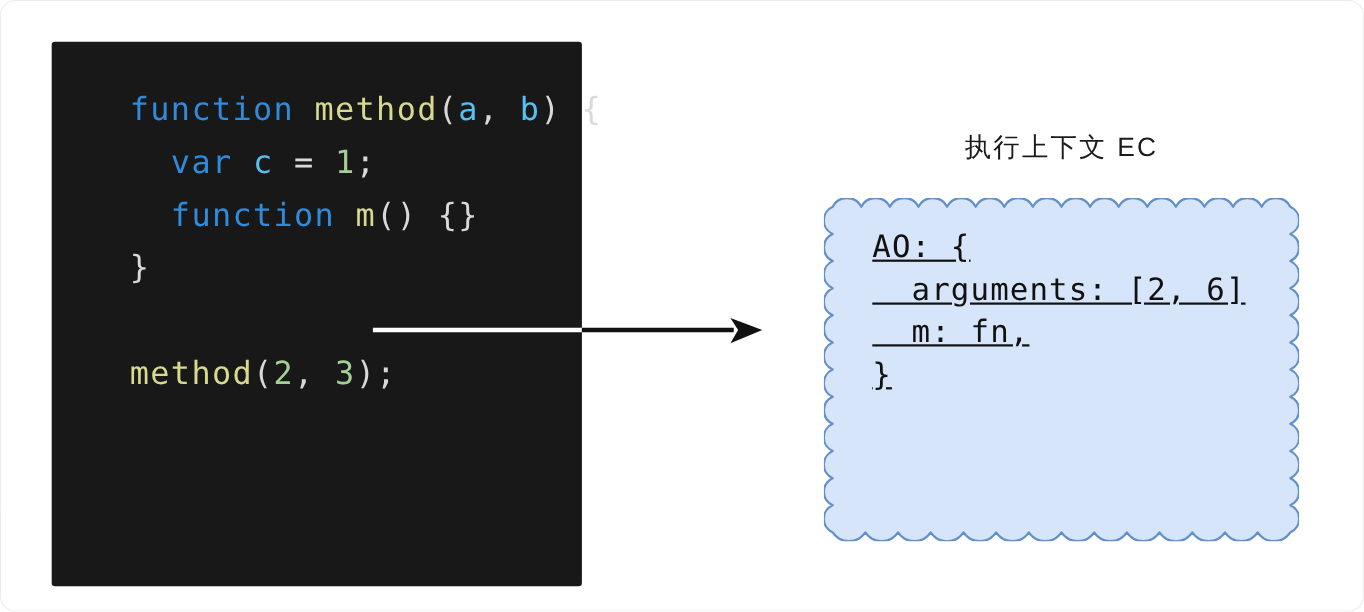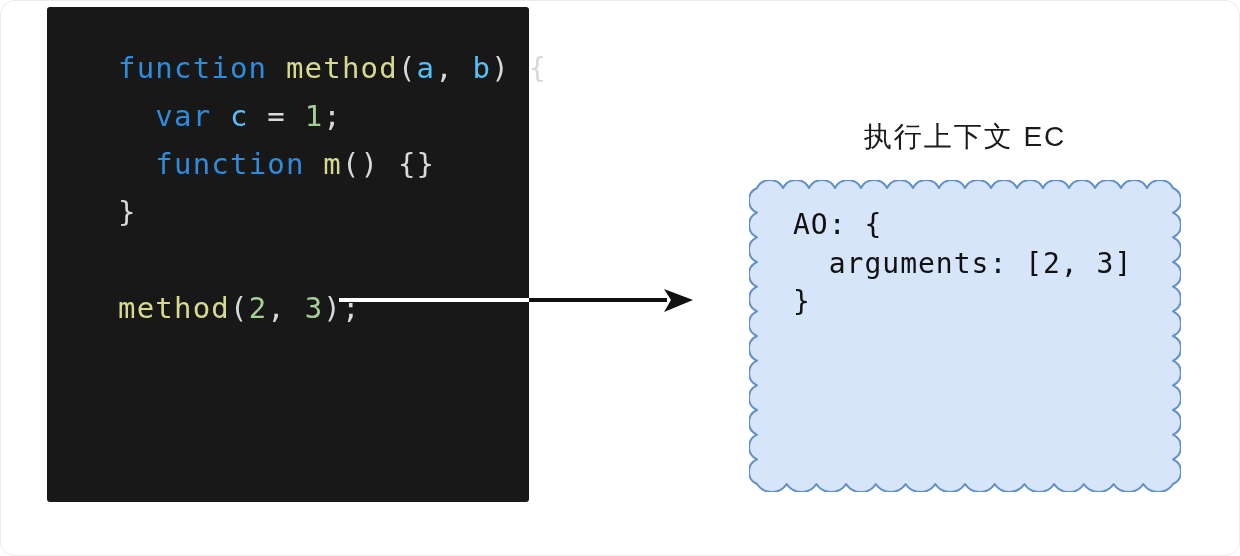--- a/index.html
+++ b/index.html
@@ -9,21 +9,21 @@
     width: 1240px; height: 556px;
     background: #ffffff;
     border-radius: 14px;
     border: 1px solid #ececec;
     font-family: "Liberation Sans", "DejaVu Sans", sans-serif;
   }
 
   
   .code-panel {
     position: absolute;
-    left: 46px; top: 6px;
+    left: 46px; top: 37px;
     width: 482px; height: 495px;
     background: var(--panel-bg, #181818);
     border-radius: 3px;
   }
   .code-block {
     position: absolute;
     left: 71px; top: 37px;
     font-family: "DejaVu Sans Mono", "Liberation Mono", monospace;
     font-size: 29px;
     line-height: 48px;
@@ -44,21 +44,21 @@
     left: 336px; top: 279px;
     width: 360px; height: 40px;
   }
 
   
   .ec-title {
     position: absolute;
     left: 748px; top: 117px;
     width: 432px;
     text-align: center;
-    font-size: 28px;
+    font-size: 24px;
     font-weight: 500;
     letter-spacing: 2px;
     color: var(--title-color, #1a1a1a);
   }
 
   
   .cloud-box {
     position: absolute;
     left: 748px; top: 179px;
     width: 432px; height: 312px;
@@ -72,20 +72,21 @@
   }
   .ao-content {
     position: absolute;
     left: 44px; top: 26px;
     font-family: "DejaVu Sans Mono", "Liberation Mono", monospace;
     font-size: 28px;
     line-height: 38.5px;
     letter-spacing: 1px;
     white-space: pre;
     color: var(--ao-text, #111111);
+    text-decoration: underline;
   }
   .ao-line { height: 38.5px; }
 </style>
 </head>
 <body>
 
 <div class="stage">
 
   <div class="code-panel">
     <pre class="code-block"><div class="code-line"><span class="tk-keyword">function</span><span class="tk-punct"> </span><span class="tk-fname">method</span><span class="tk-punct">(</span><span class="tk-variable">a</span><span class="tk-punct">, </span><span class="tk-variable">b</span><span class="tk-punct">) {</span></div><div class="code-line"><span class="tk-punct">  </span><span class="tk-keyword">var</span><span class="tk-punct"> </span><span class="tk-variable">c</span><span class="tk-punct"> = </span><span class="tk-number">1</span><span class="tk-punct">;</span></div><div class="code-line"><span class="tk-punct">  </span><span class="tk-keyword">function</span><span class="tk-punct"> </span><span class="tk-fname">m</span><span class="tk-punct">() {}</span></div><div class="code-line"><span class="tk-punct">}</span></div><div class="code-line"> </div><div class="code-line"><span class="tk-fname">method</span><span class="tk-punct">(</span><span class="tk-number">2</span><span class="tk-punct">, </span><span class="tk-number">3</span><span class="tk-punct">);</span></div></pre>
@@ -96,16 +97,16 @@
     <line x1="192" y1="20" x2="330" y2="20" stroke="#111111" stroke-width="4"></line>
     <polygon points="327,9 356,20 327,32 334,20" fill="#111111"></polygon>
   </svg>
 
   <div class="ec-title">执行上下文 EC</div>
 
   <div class="cloud-box">
     <svg class="cloud-svg" viewBox="0 0 432 312">
       <path class="cloud-outline" id="cloud-outline" d="M8,8 A14.6,14.6 0 0 1 34.0,8.0 A14.6,14.6 0 0 1 60.0,8.0 A14.6,14.6 0 0 1 86.0,8.0 A14.6,14.6 0 0 1 112.0,8.0 A14.6,14.6 0 0 1 138.0,8.0 A14.6,14.6 0 0 1 164.0,8.0 A14.6,14.6 0 0 1 190.0,8.0 A14.6,14.6 0 0 1 216.0,8.0 A14.6,14.6 0 0 1 242.0,8.0 A14.6,14.6 0 0 1 268.0,8.0 A14.6,14.6 0 0 1 294.0,8.0 A14.6,14.6 0 0 1 320.0,8.0 A14.6,14.6 0 0 1 346.0,8.0 A14.6,14.6 0 0 1 372.0,8.0 A14.6,14.6 0 0 1 398.0,8.0 A14.6,14.6 0 0 1 424.0,8.0 A13.5,13.5 0 0 1 424.0,32.7 A13.5,13.5 0 0 1 424.0,57.3 A13.5,13.5 0 0 1 424.0,82.0 A13.5,13.5 0 0 1 424.0,106.7 A13.5,13.5 0 0 1 424.0,131.3 A13.5,13.5 0 0 1 424.0,156.0 A13.5,13.5 0 0 1 424.0,180.7 A13.5,13.5 0 0 1 424.0,205.3 A13.5,13.5 0 0 1 424.0,230.0 A13.5,13.5 0 0 1 424.0,254.7 A13.5,13.5 0 0 1 424.0,279.3 A13.5,13.5 0 0 1 424.0,304.0 A17.8,17.8 0 0 1 394.3,304.0 A17.8,17.8 0 0 1 364.6,304.0 A17.8,17.8 0 0 1 334.9,304.0 A17.8,17.8 0 0 1 305.1,304.0 A17.8,17.8 0 0 1 275.4,304.0 A17.8,17.8 0 0 1 245.7,304.0 A17.8,17.8 0 0 1 216.0,304.0 A17.8,17.8 0 0 1 186.3,304.0 A17.8,17.8 0 0 1 156.6,304.0 A17.8,17.8 0 0 1 126.9,304.0 A17.8,17.8 0 0 1 97.1,304.0 A17.8,17.8 0 0 1 67.4,304.0 A17.8,17.8 0 0 1 37.7,304.0 A17.8,17.8 0 0 1 8.0,304.0 A13.5,13.5 0 0 1 8.0,279.3 A13.5,13.5 0 0 1 8.0,254.7 A13.5,13.5 0 0 1 8.0,230.0 A13.5,13.5 0 0 1 8.0,205.3 A13.5,13.5 0 0 1 8.0,180.7 A13.5,13.5 0 0 1 8.0,156.0 A13.5,13.5 0 0 1 8.0,131.3 A13.5,13.5 0 0 1 8.0,106.7 A13.5,13.5 0 0 1 8.0,82.0 A13.5,13.5 0 0 1 8.0,57.3 A13.5,13.5 0 0 1 8.0,32.7 A13.5,13.5 0 0 1 8.0,8.0 Z"></path>
     </svg>
-    <pre class="ao-content"><div class="ao-line">AO: {</div><div class="ao-line">  arguments: [2, 3]</div><div class="ao-line">}</div></pre>
+    <pre class="ao-content"><div class="ao-line">AO: {</div><div class="ao-line">  arguments: [2, 6]</div><div class="ao-line">  m: fn,</div><div class="ao-line">}</div></pre>
   </div>
 
 </div>
 
 </body></html>

